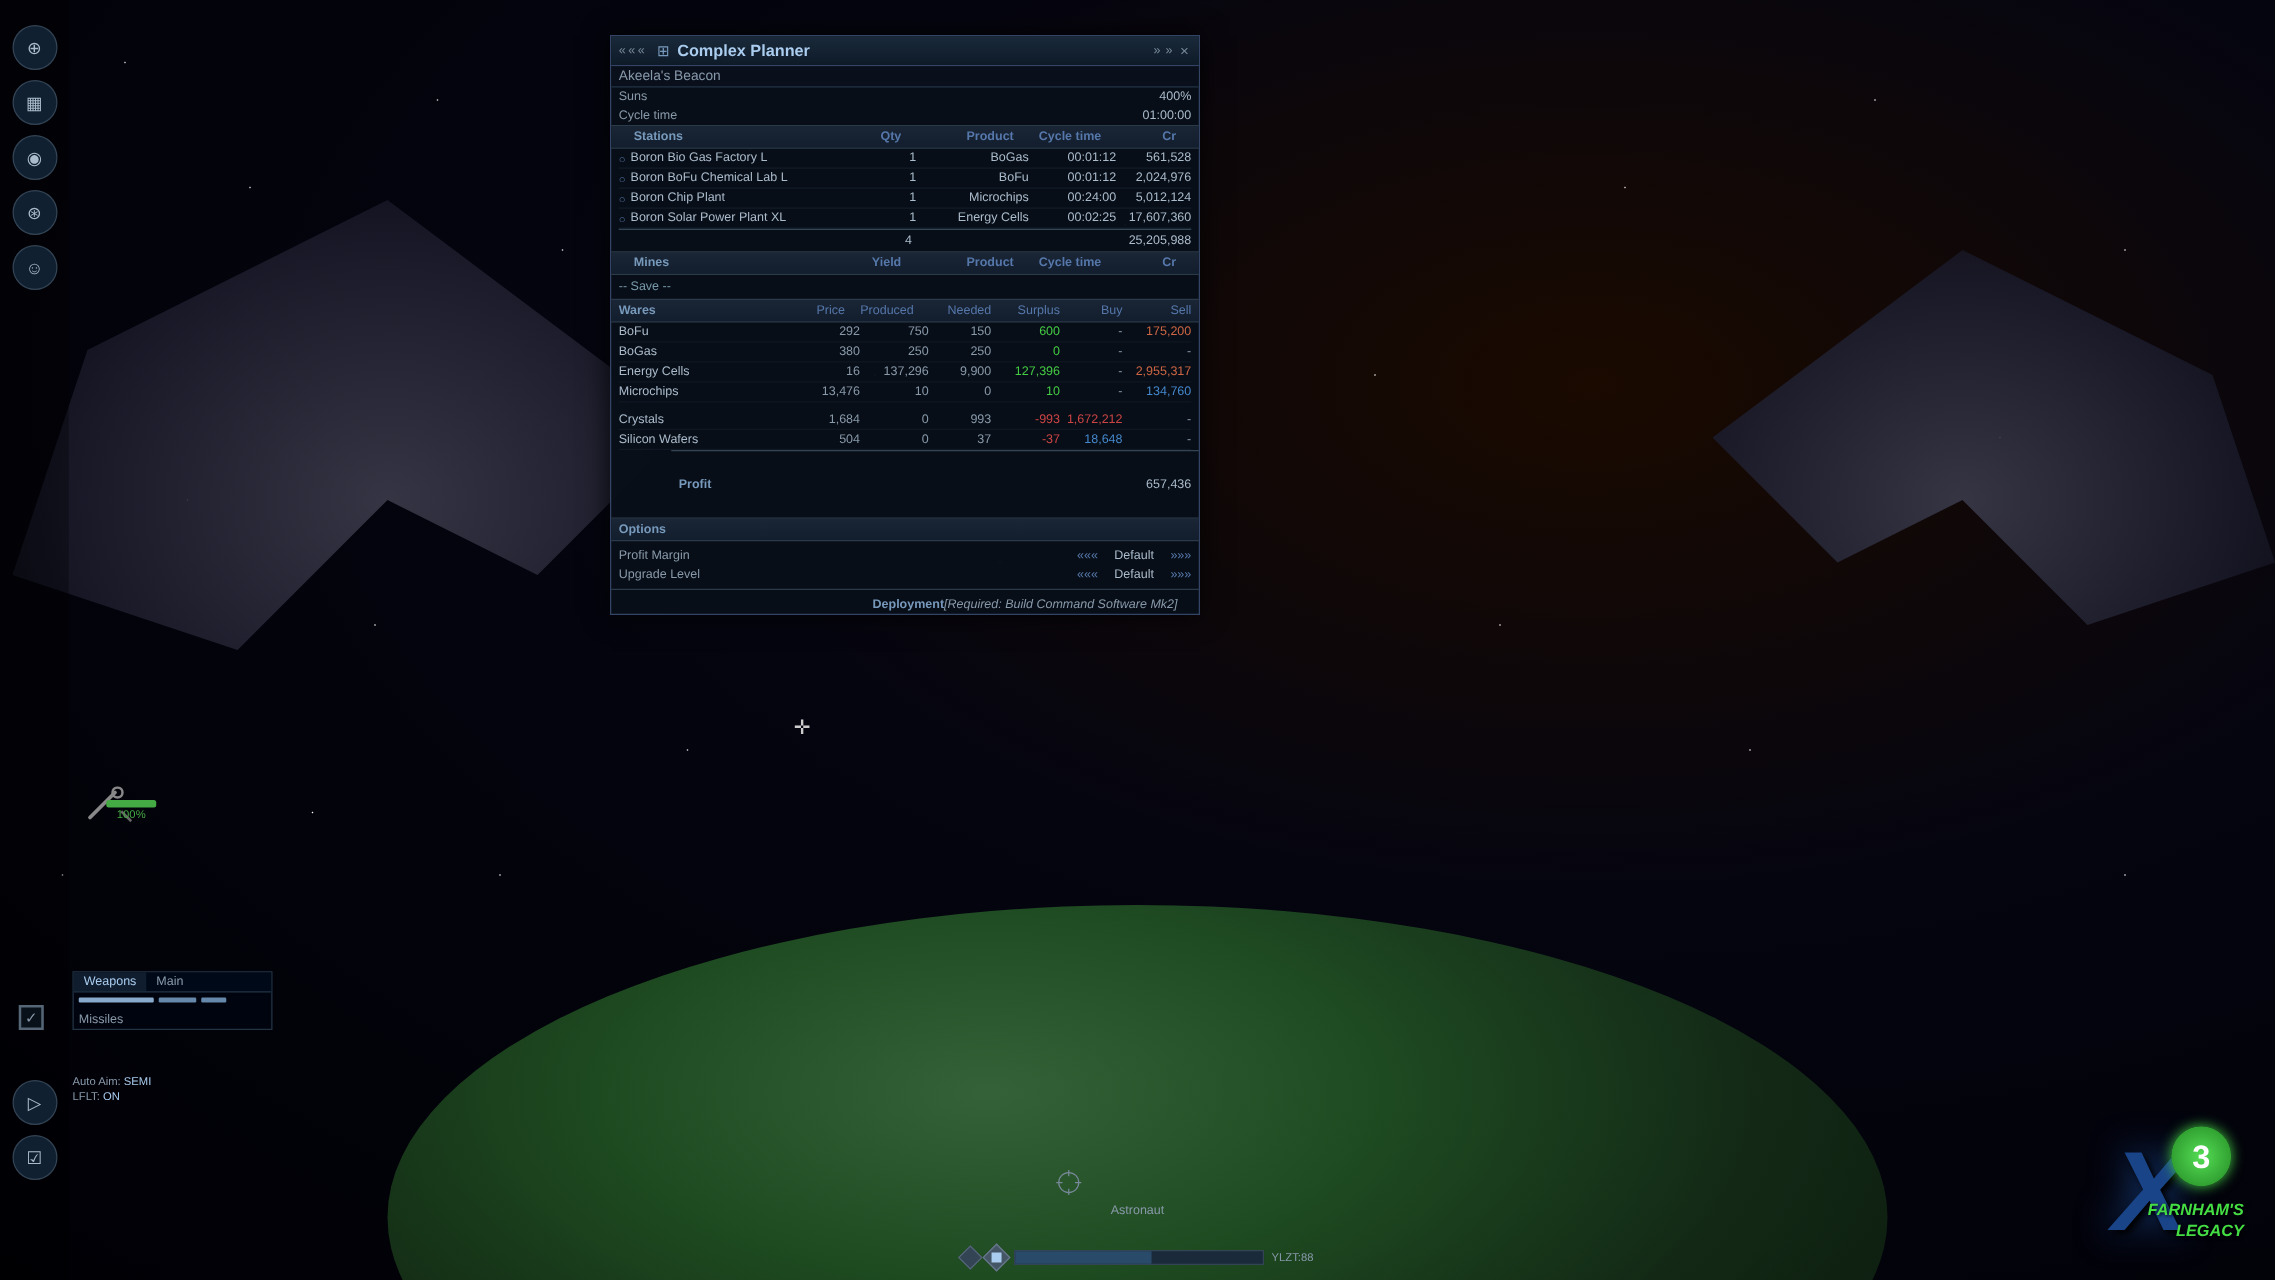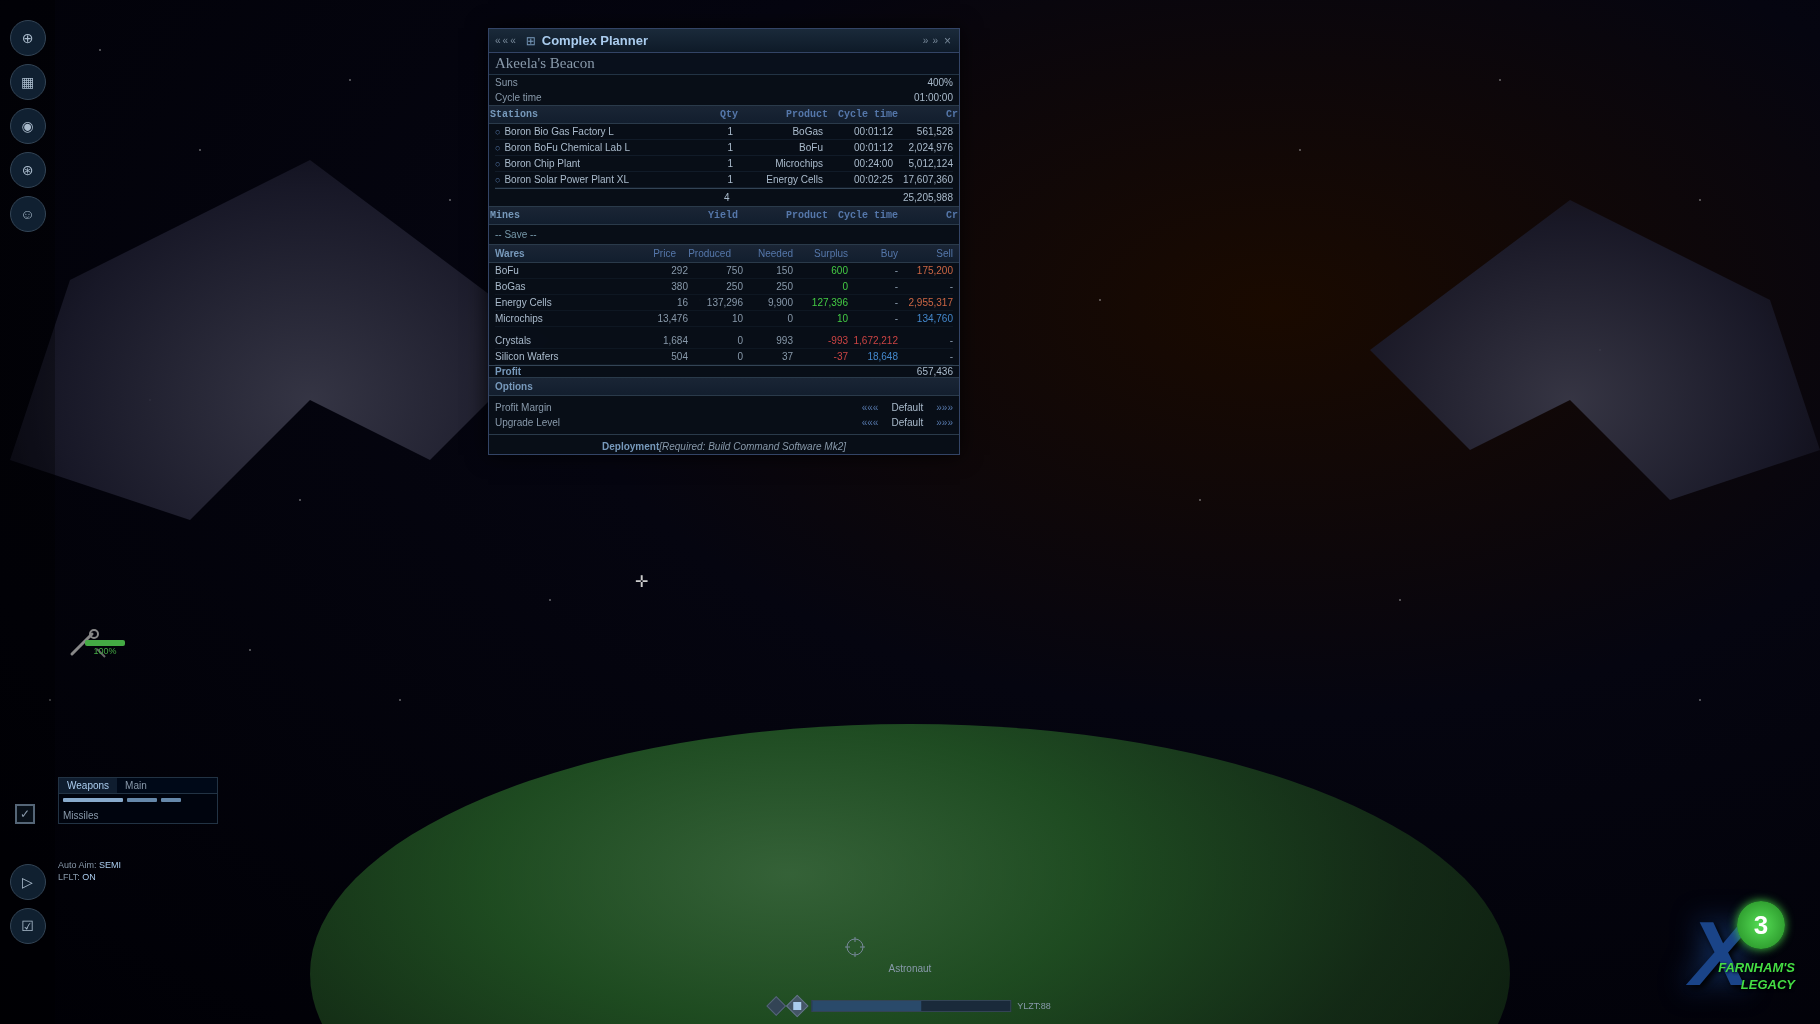--- a/index.html
+++ b/index.html
@@ -301,52 +301,50 @@
     .window-close {
       font-size: 12px;
       color: #778899;
       cursor: pointer;
       padding: 0 2px;
     }
 
     .window-subtitle {
       text-align: right;
       padding: 2px 6px;
-      font-size: 15px;
+      font-size: 11px;
       color: #8899aa;
       background: rgba(10, 18, 30, 0.8);
       border-bottom: 1px solid #223344;
       display: flex;
       justify-content: space-between;
-      font-family: Liberation Serif, serif;
     }
 
     .window-info-row {
       display: flex;
       justify-content: space-between;
       padding: 2px 6px;
       font-size: 10px;
       color: #8899aa;
     }
 
     .window-info-row .val {
       color: #aabbcc;
     }
 
     
     .section-header {
       background: linear-gradient(to bottom, #1a2535, #121e2e);
       border-top: 1px solid #2a3a4a;
       border-bottom: 1px solid #2a3a4a;
       display: flex;
-      padding: 3px 1px;
+      padding: 3px 18px;
       font-size: 10px;
       color: #7799bb;
       font-weight: bold;
-      font-family: Liberation Mono, monospace;
     }
 
     .section-col {
       color: #5577aa;
       font-size: 10px;
     }
 
     .col-stations { flex: 1; }
     .col-qty { width: 50px; text-align: right; }
     .col-product { width: 90px; text-align: right; }
@@ -440,23 +438,24 @@
     .sell-pos { color: #4488cc; }
 
     .ware-divider {
       height: 6px;
     }
 
     
     .profit-row {
       display: flex;
       justify-content: space-between;
-      padding: 0 6px;
+      padding: 21px 6px;
       font-size: 10px;
       border-top: 1px solid #334455;
+      margin-left: 48px;
     }
 
     .profit-label { color: #7799bb; font-weight: bold; }
     .profit-val { color: #aabbcc; }
 
     
     .options-section {
       border-top: 1px solid #2a3a4a;
       padding: 4px 6px;
     }
@@ -521,21 +520,21 @@
     }
 
     
     .deployment-section {
       border-top: 1px solid #2a3a4a;
       padding: 4px 6px 0;
     }
 
     .deployment-row {
       display: flex;
-      justify-content: center;
+      justify-content: flex-end;
       align-items: center;
       padding: 2px 11px;
       font-size: 10px;
     }
 
     .deployment-label { color: #7799bb; font-weight: bold; }
     .deployment-req { color: #8899aa; font-style: italic; }
 
     .save-complex-btn {
       display: block;

